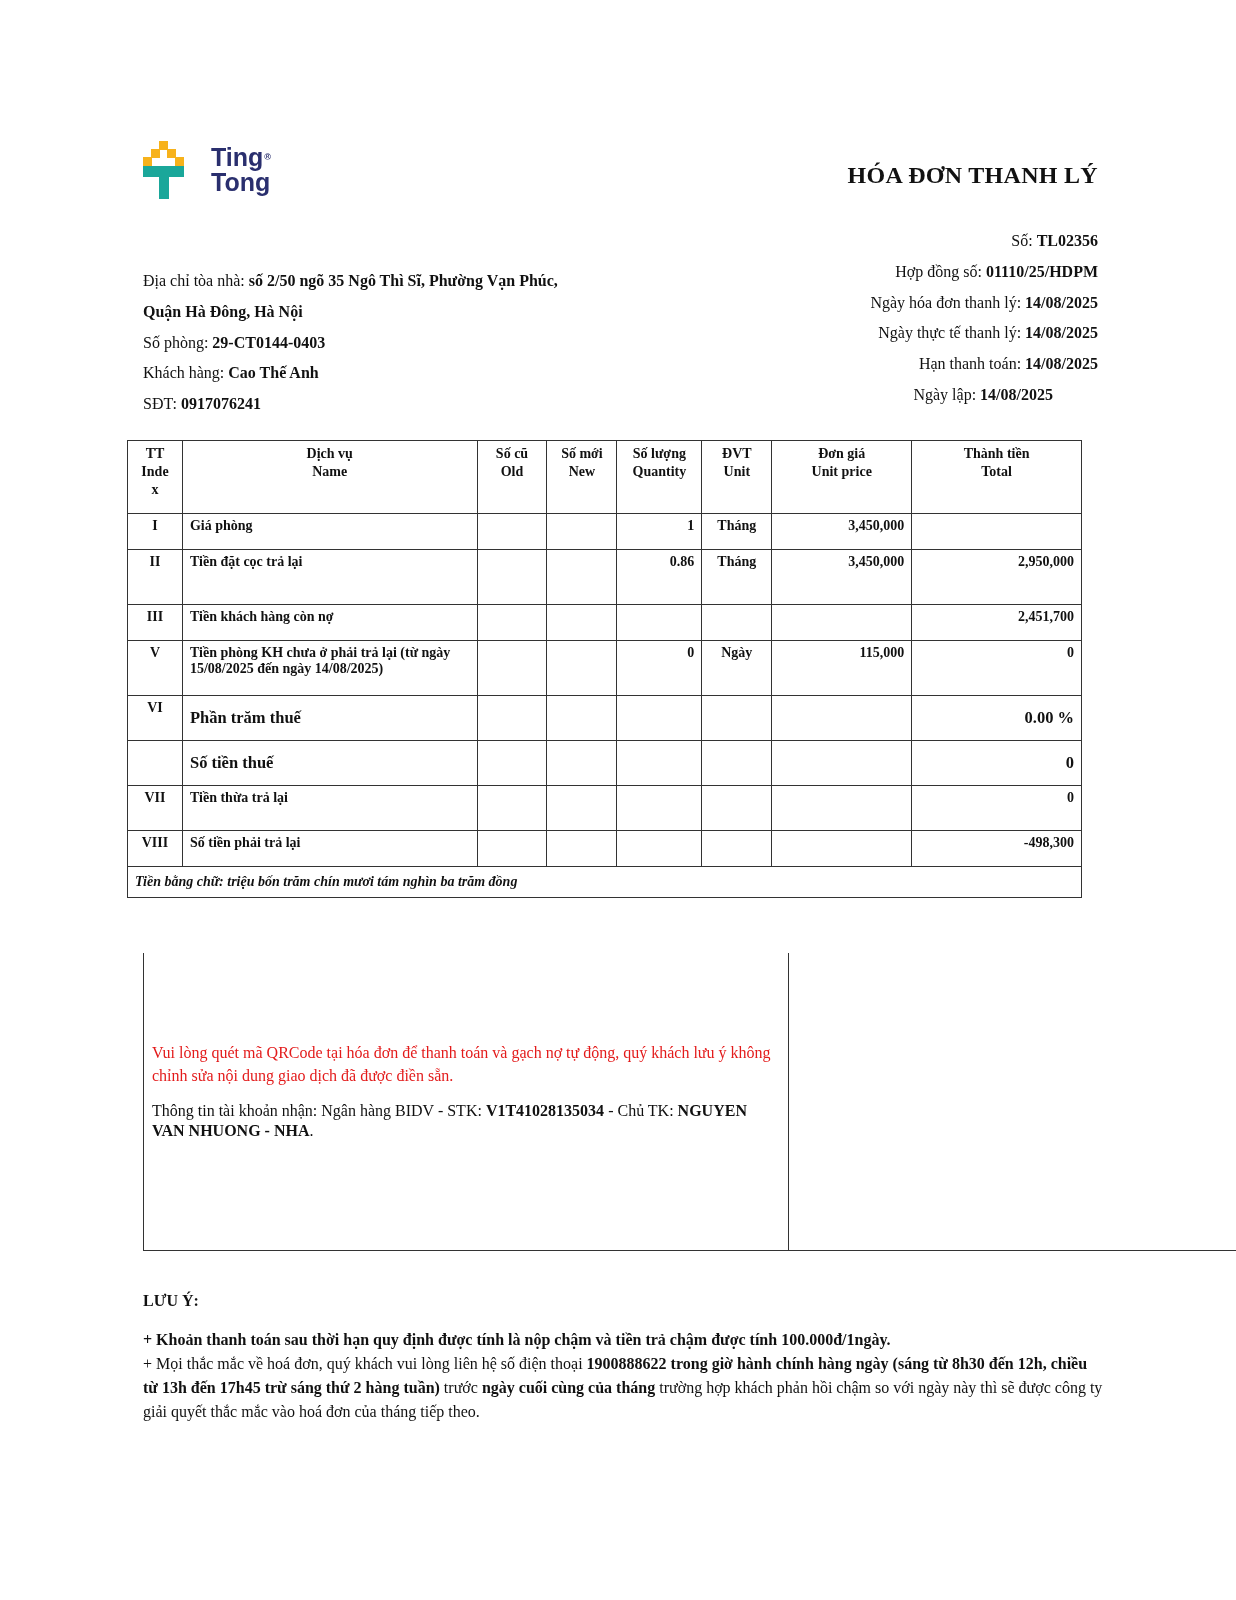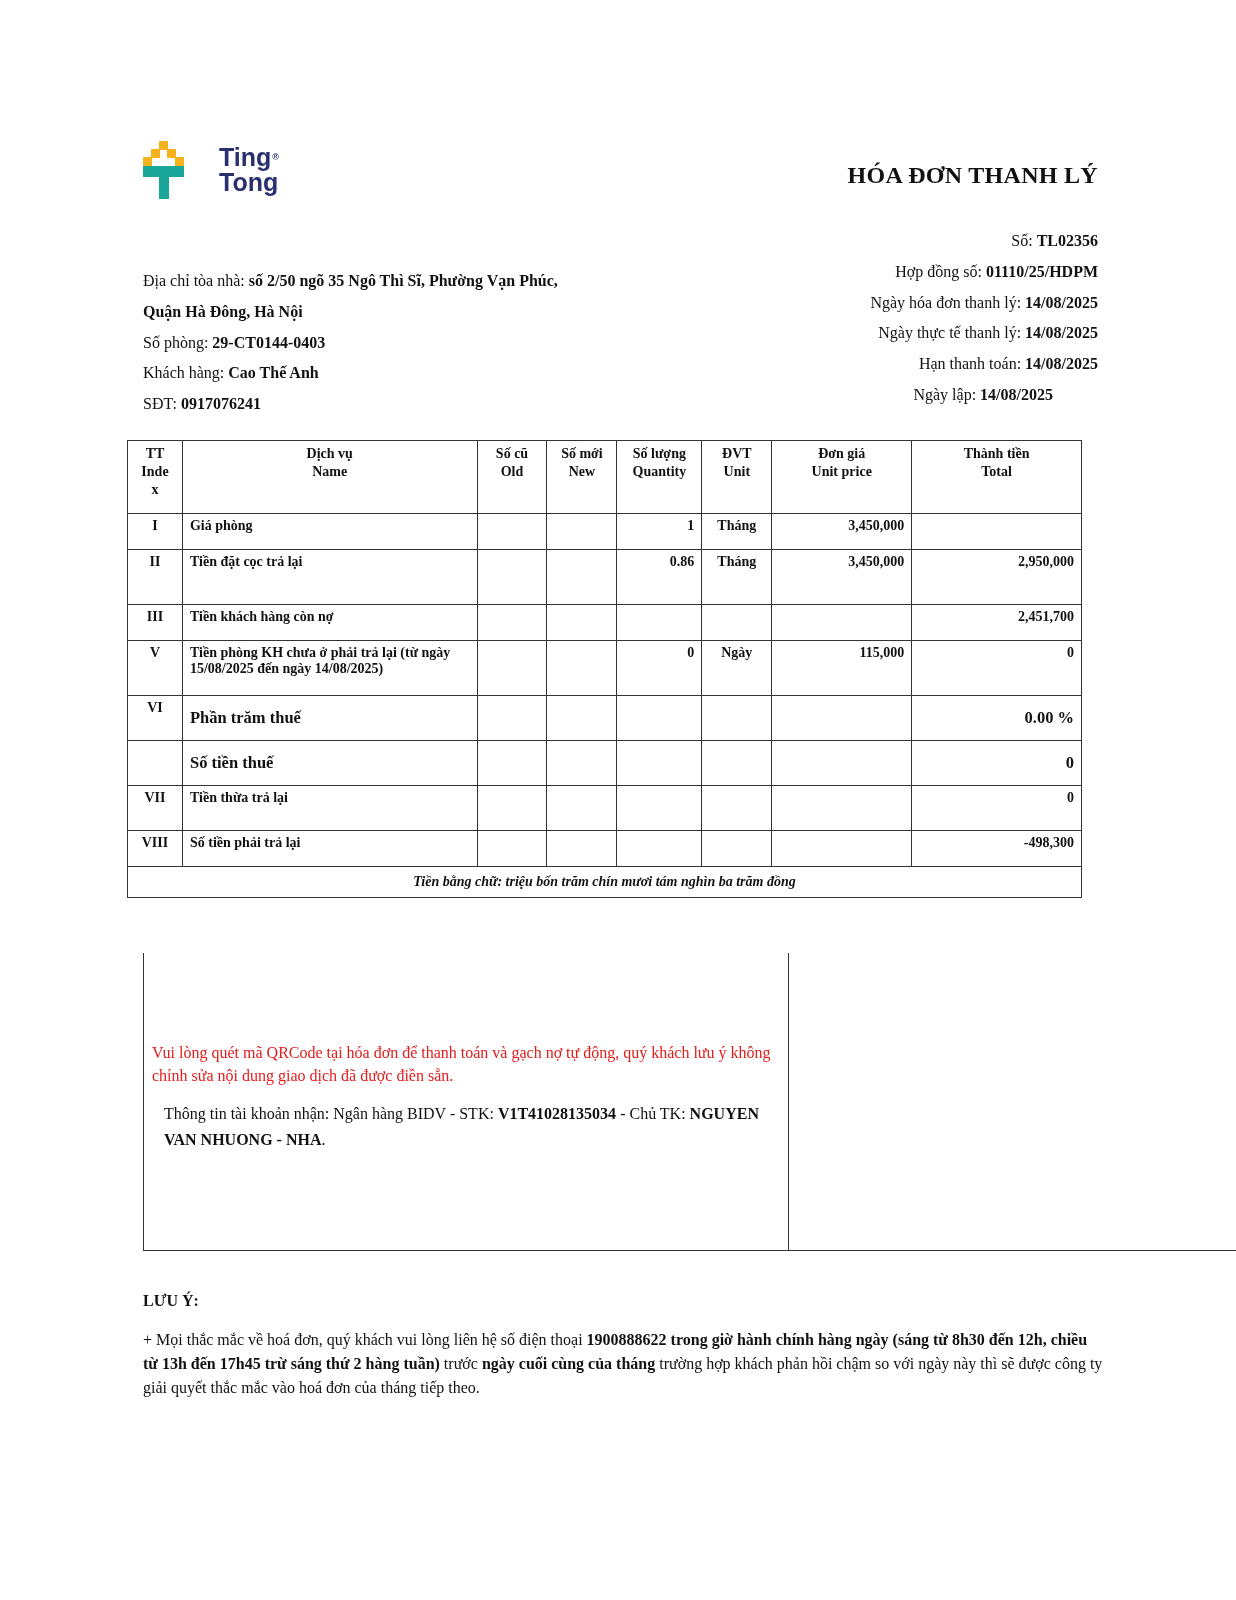--- a/index.html
+++ b/index.html
@@ -1,36 +1,36 @@
 <!DOCTYPE html>
 <html><head>
 <meta charset="utf-8">
 <style>
   html, body { margin:0; padding:0; background:#ffffff; }
   body { width:1236px; height:1600px; position:relative; font-family:"Liberation Serif", serif; color:#111; }
   .logo { position:absolute; left:143px; top:141px; width:140px; height:60px; }
-  .logo-text { position:absolute; left:76px; top:4px; font-family:"Liberation Sans", sans-serif; font-weight:bold; color:#2a2f6e; font-size:25px; line-height:25px; }
+  .logo-text { position:absolute; left:68px; top:4px; font-family:"Liberation Sans", sans-serif; font-weight:bold; color:#2a2f6e; font-size:25px; line-height:25px; }
   .logo-text sup { font-size:9px; vertical-align:top; margin-left:1px; }
   .title { position:absolute; right:138px; top:162px; font-size:24px; font-weight:bold; letter-spacing:0.3px; }
   .info-left { position:absolute; left:143px; top:226px; font-size:16px; line-height:30.8px;margin-top:40px; }
   .info-right { position:absolute; right:138px; top:226px; font-size:16px; line-height:30.8px; text-align:right; }
   .info-right .last { padding-right:45px; }
   b { font-weight:bold; }
   table.items { position:absolute; left:127px; top:440px; width:955px; border-collapse:collapse; font-size:14px; font-weight:bold; }
   table.items td, table.items th { border:1.5px solid #333; padding:4px 7px; vertical-align:top; }
   table.items th { font-weight:bold; text-align:center; line-height:18px; height:64px; }
   th.left { text-align:left; }
   td.c { text-align:center; }
   td.r { text-align:right; }
   td.big { font-size:16.5px; }
-  .words { font-style:italic; font-weight:bold; text-align:center; padding:7px 7px !important; }
+  .words { font-style:italic; font-weight:bold; text-align:left; padding:7px 7px !important; }
   .pay { position:absolute; left:143px; top:953px; width:1125px; height:298px; border:1.5px solid #333; border-top:none; box-sizing:border-box; }
   .pay-left { position:absolute; left:0; top:0; width:645px; height:100%; border-right:1.5px solid #333; box-sizing:border-box; }
   .pay-red { position:absolute; left:8px; top:88px; width:630px; color:#e31b1b; font-size:16px; line-height:23px; }
-  .pay-bank { position:absolute; left:20px; top:148px; width:630px; font-size:16px; line-height:26px; }
+  .pay-bank { position:absolute; left:8px; top:148px; width:630px; font-size:16px; line-height:20px; }
   .note-title { position:absolute; left:143px; top:1292px; font-size:16px; font-weight:bold; }
   .notes { position:absolute; left:143px; top:1328px; width:960px; font-size:16px; line-height:24px; }
 </style>
 </head>
 <body>
 
 <div class="logo">
   <svg width="62" height="62" viewBox="0 0 62 62" style="position:absolute;left:0;top:0;">
     <rect x="16" y="0" width="9" height="9" fill="#f7b21b"></rect>
     <rect x="8" y="8" width="9" height="9" fill="#f7b21b"></rect>
@@ -205,14 +205,15 @@
     <div class="pay-red">Vui lòng quét mã QRCode tại hóa đơn để thanh toán và gạch nợ tự động, quý khách lưu ý không chỉnh sửa nội dung giao dịch đã được điền sẵn.</div>
     <div class="pay-bank">
       <span>Thông tin tài khoản nhận: Ngân hàng BIDV - STK: </span><b>V1T41028135034</b><span> - Chủ TK: </span><b>NGUYEN VAN NHUONG - NHA</b><span>.</span>
     </div>
   </div>
   <div style="position:absolute;left:645px;top:0;right:0;bottom:0;"></div>
 </div>
 
 <div class="note-title">LƯU Ý:</div>
 <div class="notes">
+  <div><b>+ Khoản thanh toán sau thời hạn quy định được tính là nộp chậm và tiền trả chậm được tính 100.000đ/1ngày.</b></div>
   <div><span>+ Mọi thắc mắc về hoá đơn, quý khách vui lòng liên hệ số điện thoại </span><b>1900888622 trong giờ hành chính hàng ngày (sáng từ 8h30 đến 12h, chiều từ 13h đến 17h45 trừ sáng thứ 2 hàng tuần)</b><span> trước </span><b>ngày cuối cùng của tháng</b><span> trường hợp khách phản hồi chậm so với ngày này thì sẽ được công ty giải quyết thắc mắc vào hoá đơn của tháng tiếp theo.</span></div>
 </div>
 
 </body></html>

